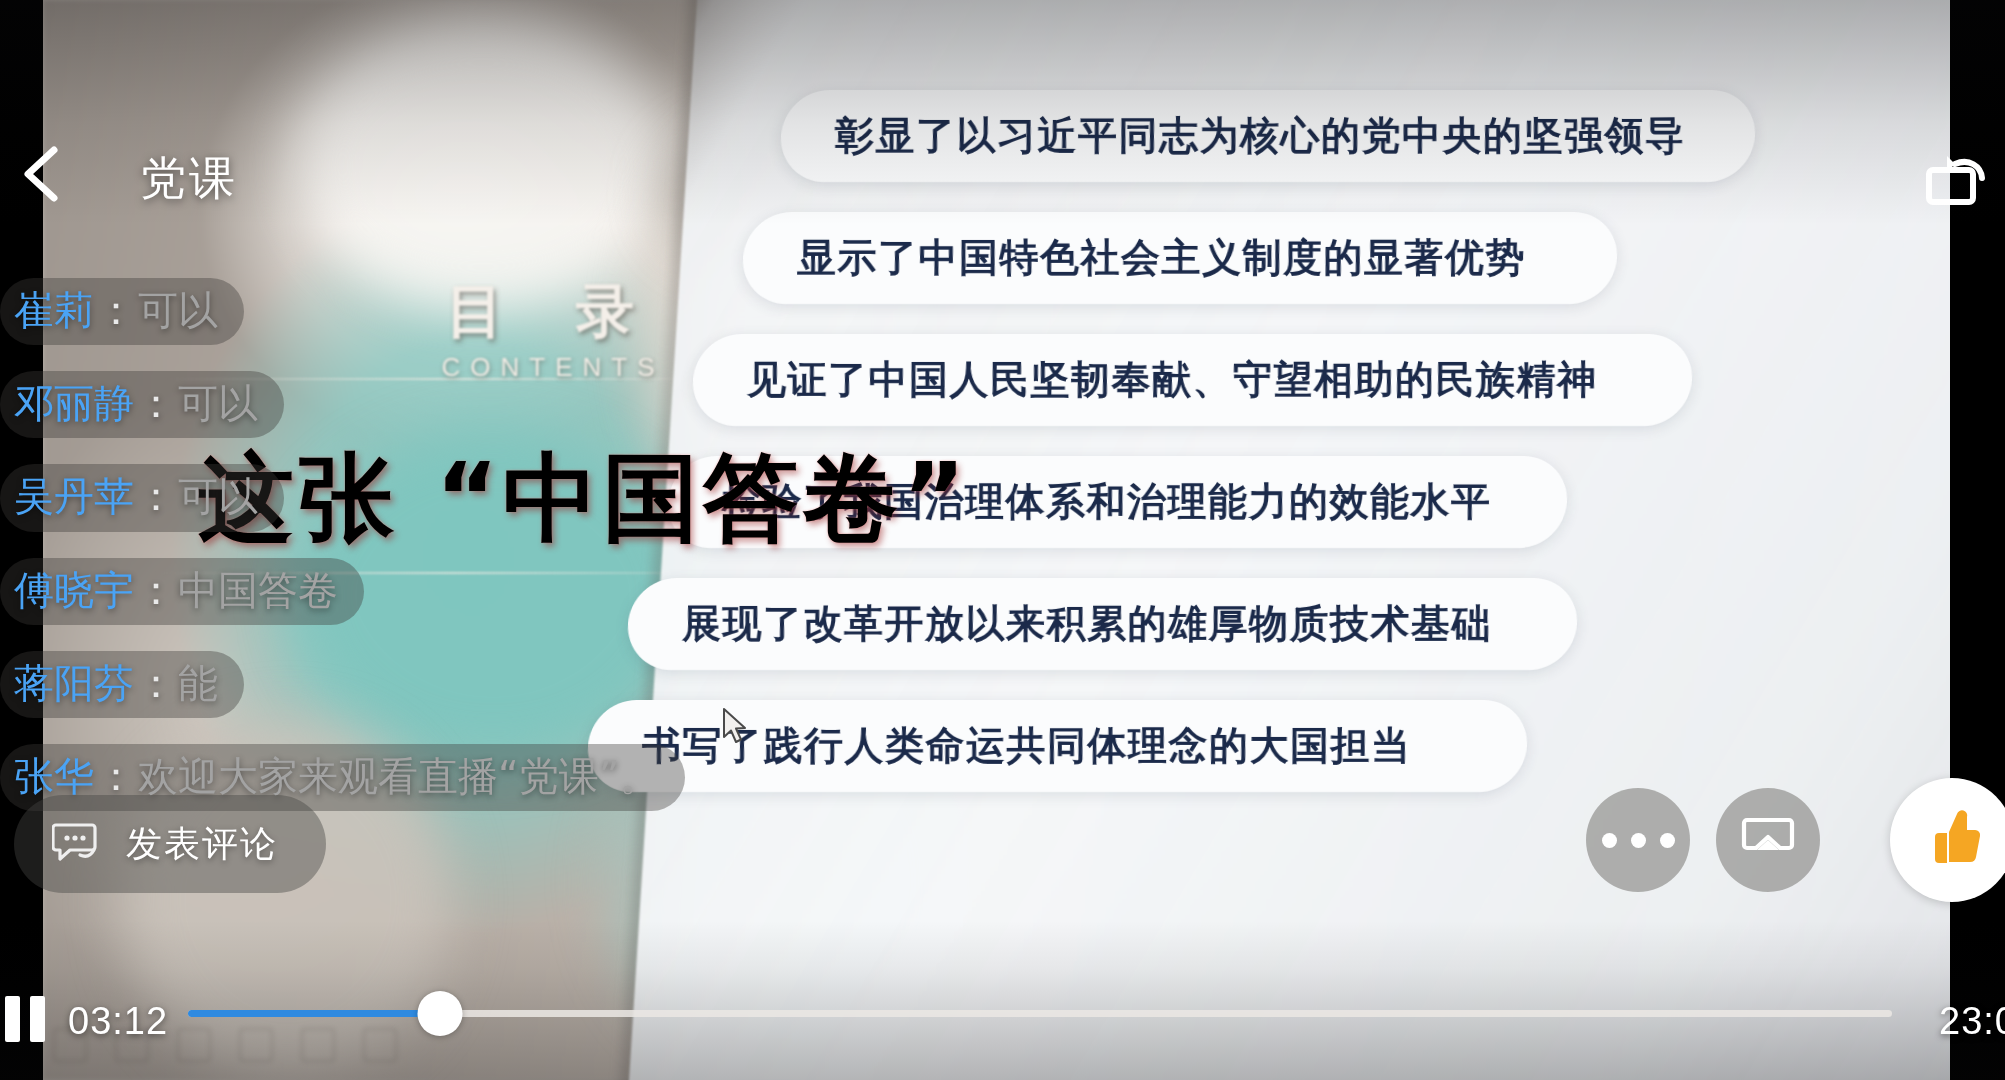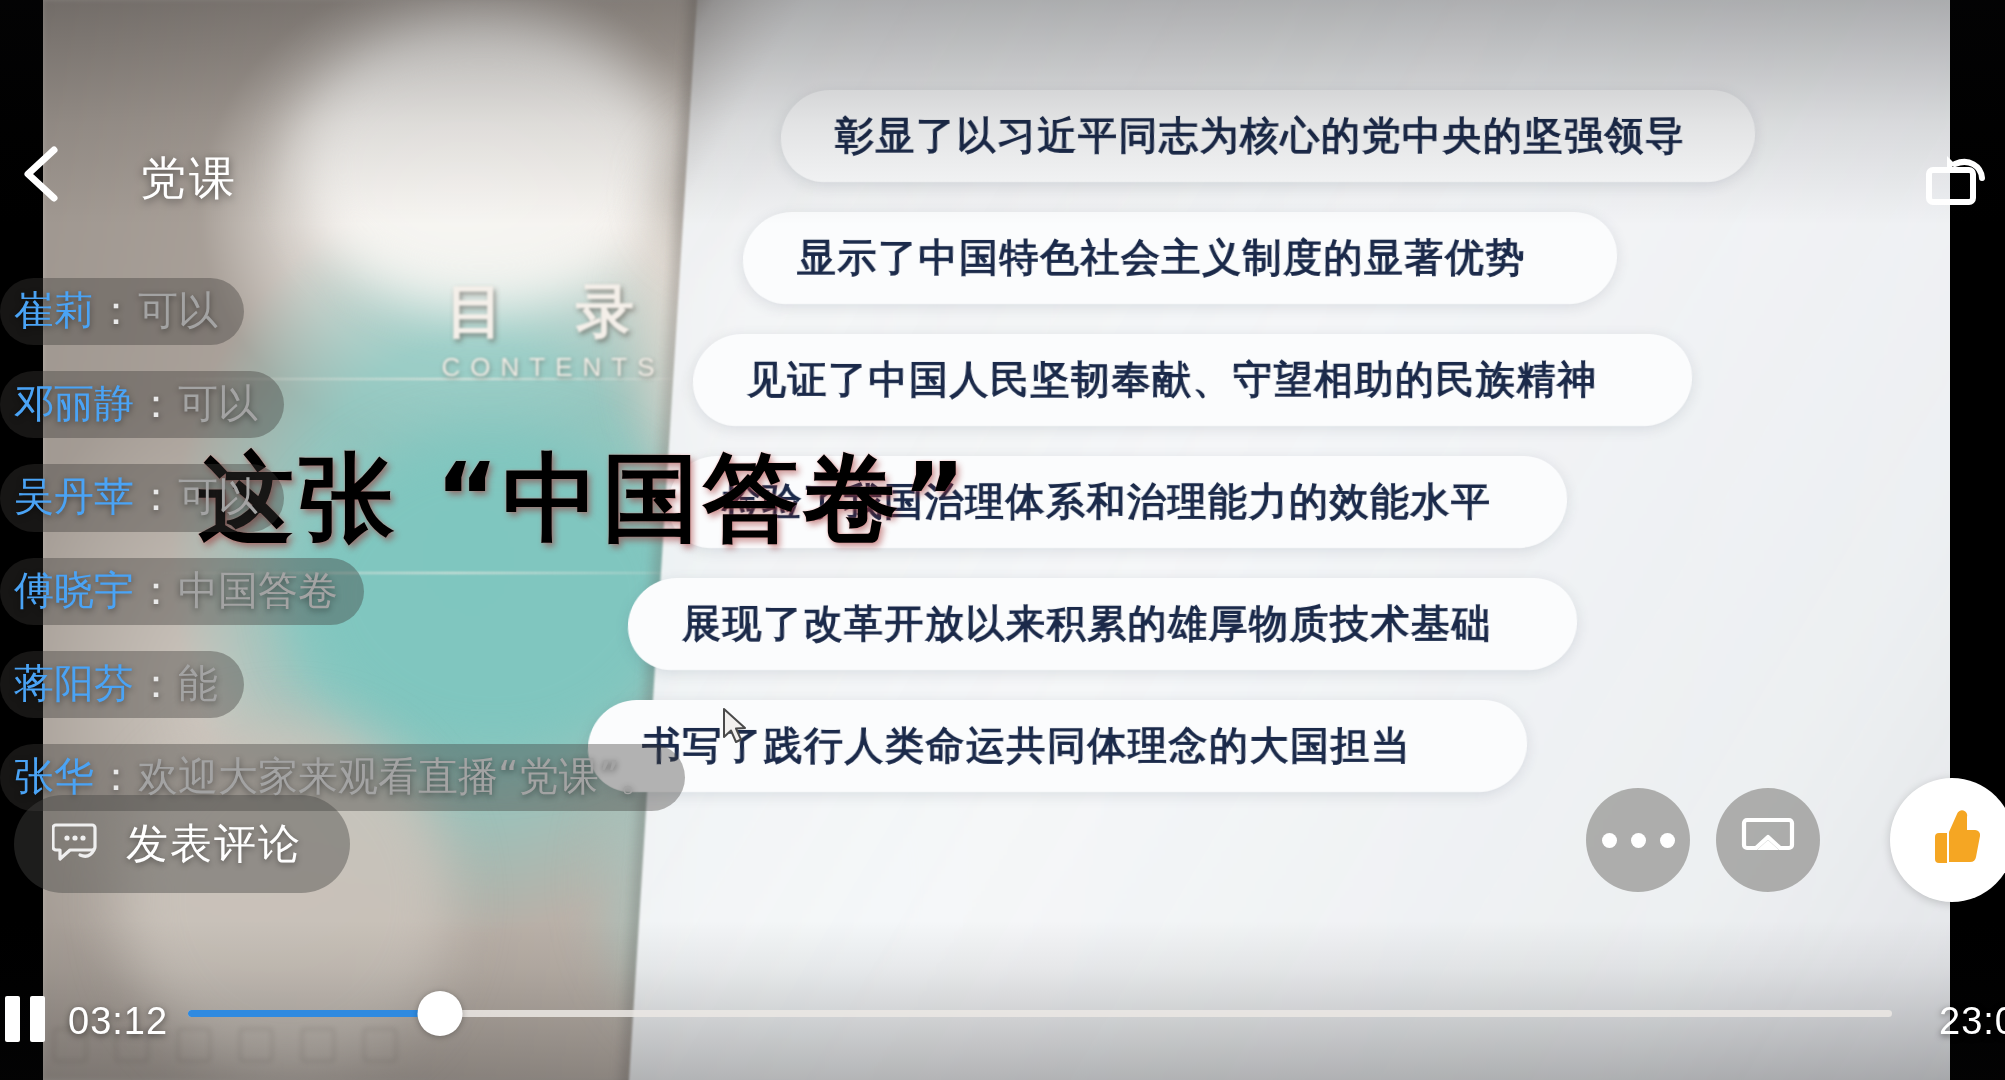--- a/index.html
+++ b/index.html
@@ -275,21 +275,21 @@
     align-items: center;
     gap: 24px;
     height: 98px;
     padding: 0 48px 0 38px;
     border-radius: 52px;
     background: rgba(70,68,66,0.42);
     cursor: pointer;
   }
   .comment-btn .label {
     font-family: Liberation Serif, serif;
-    font-size: 42px;
+    font-size: 36px;
     color: #ffffff;
     letter-spacing: 2px;
     text-shadow: 0 2px 6px rgba(0,0,0,0.4);
   }
 
   
   .action-more, .action-cast {
     position: absolute;
     width: 104px; height: 104px;
     border-radius: 50%;

